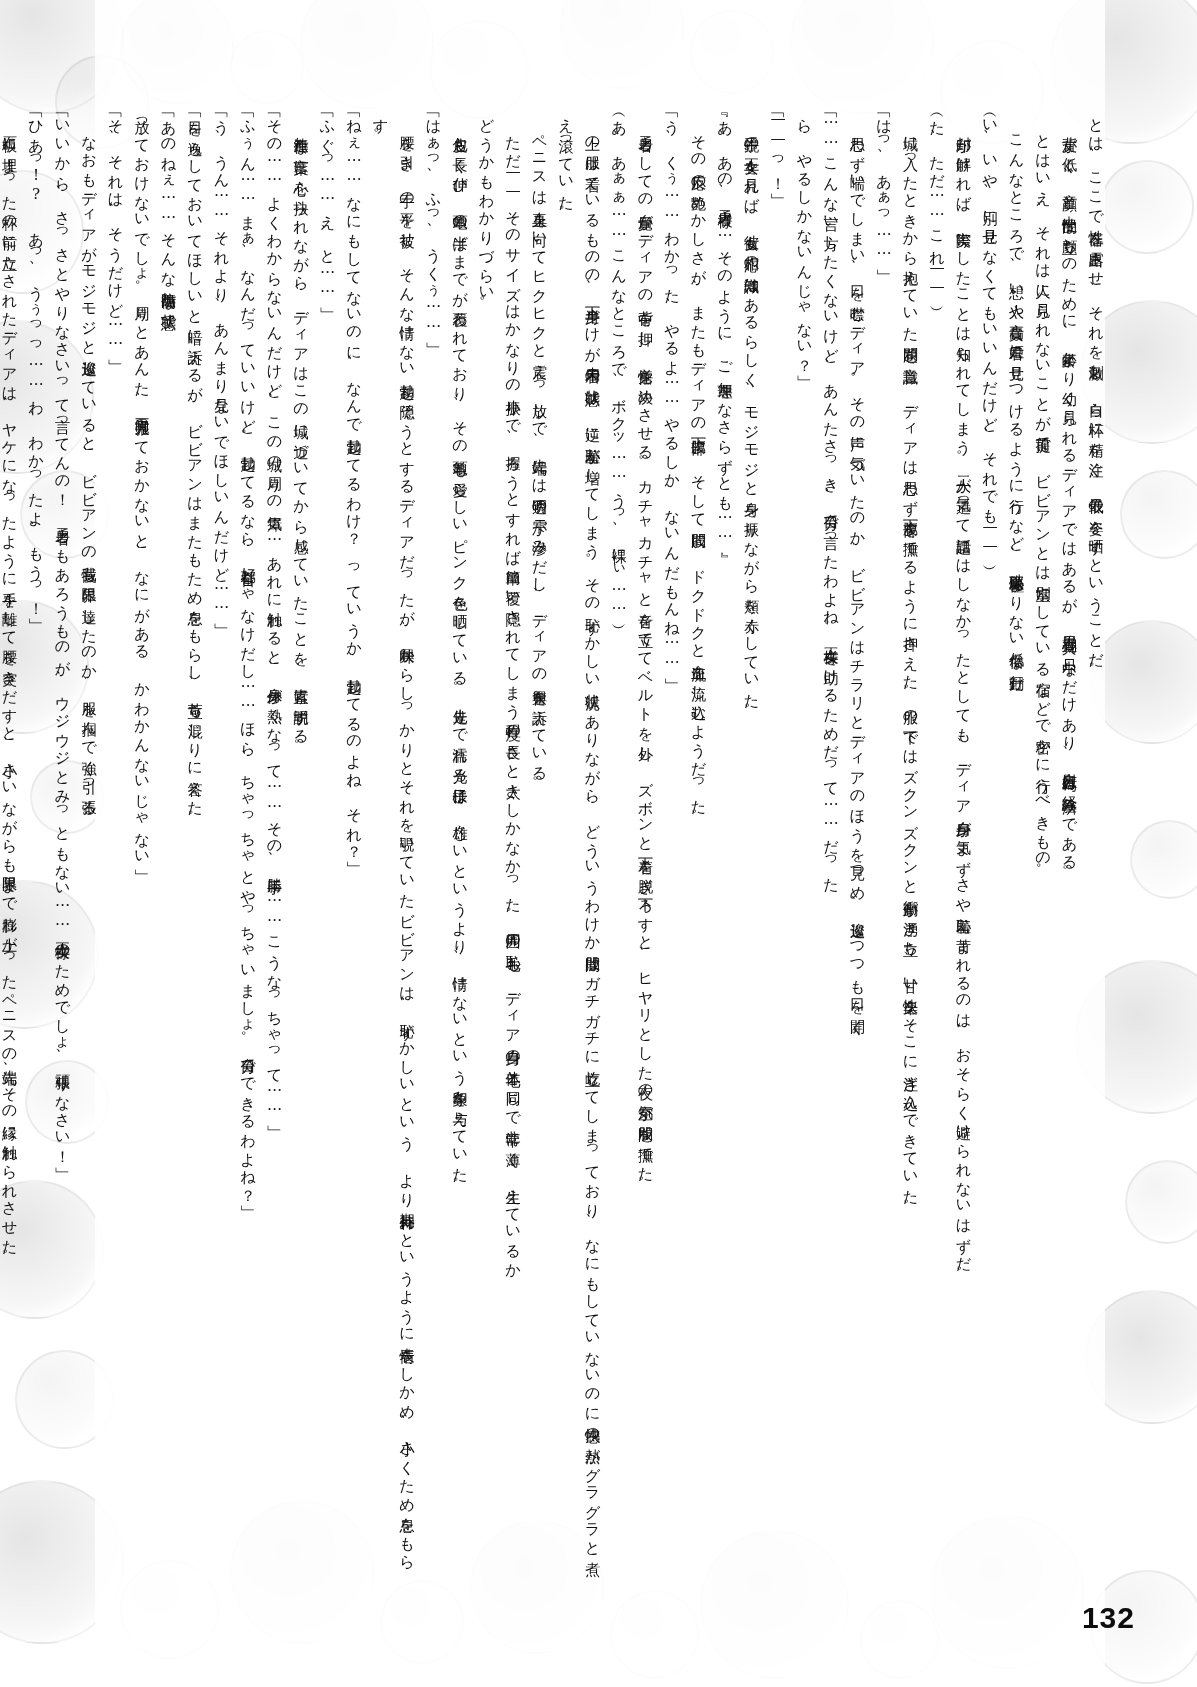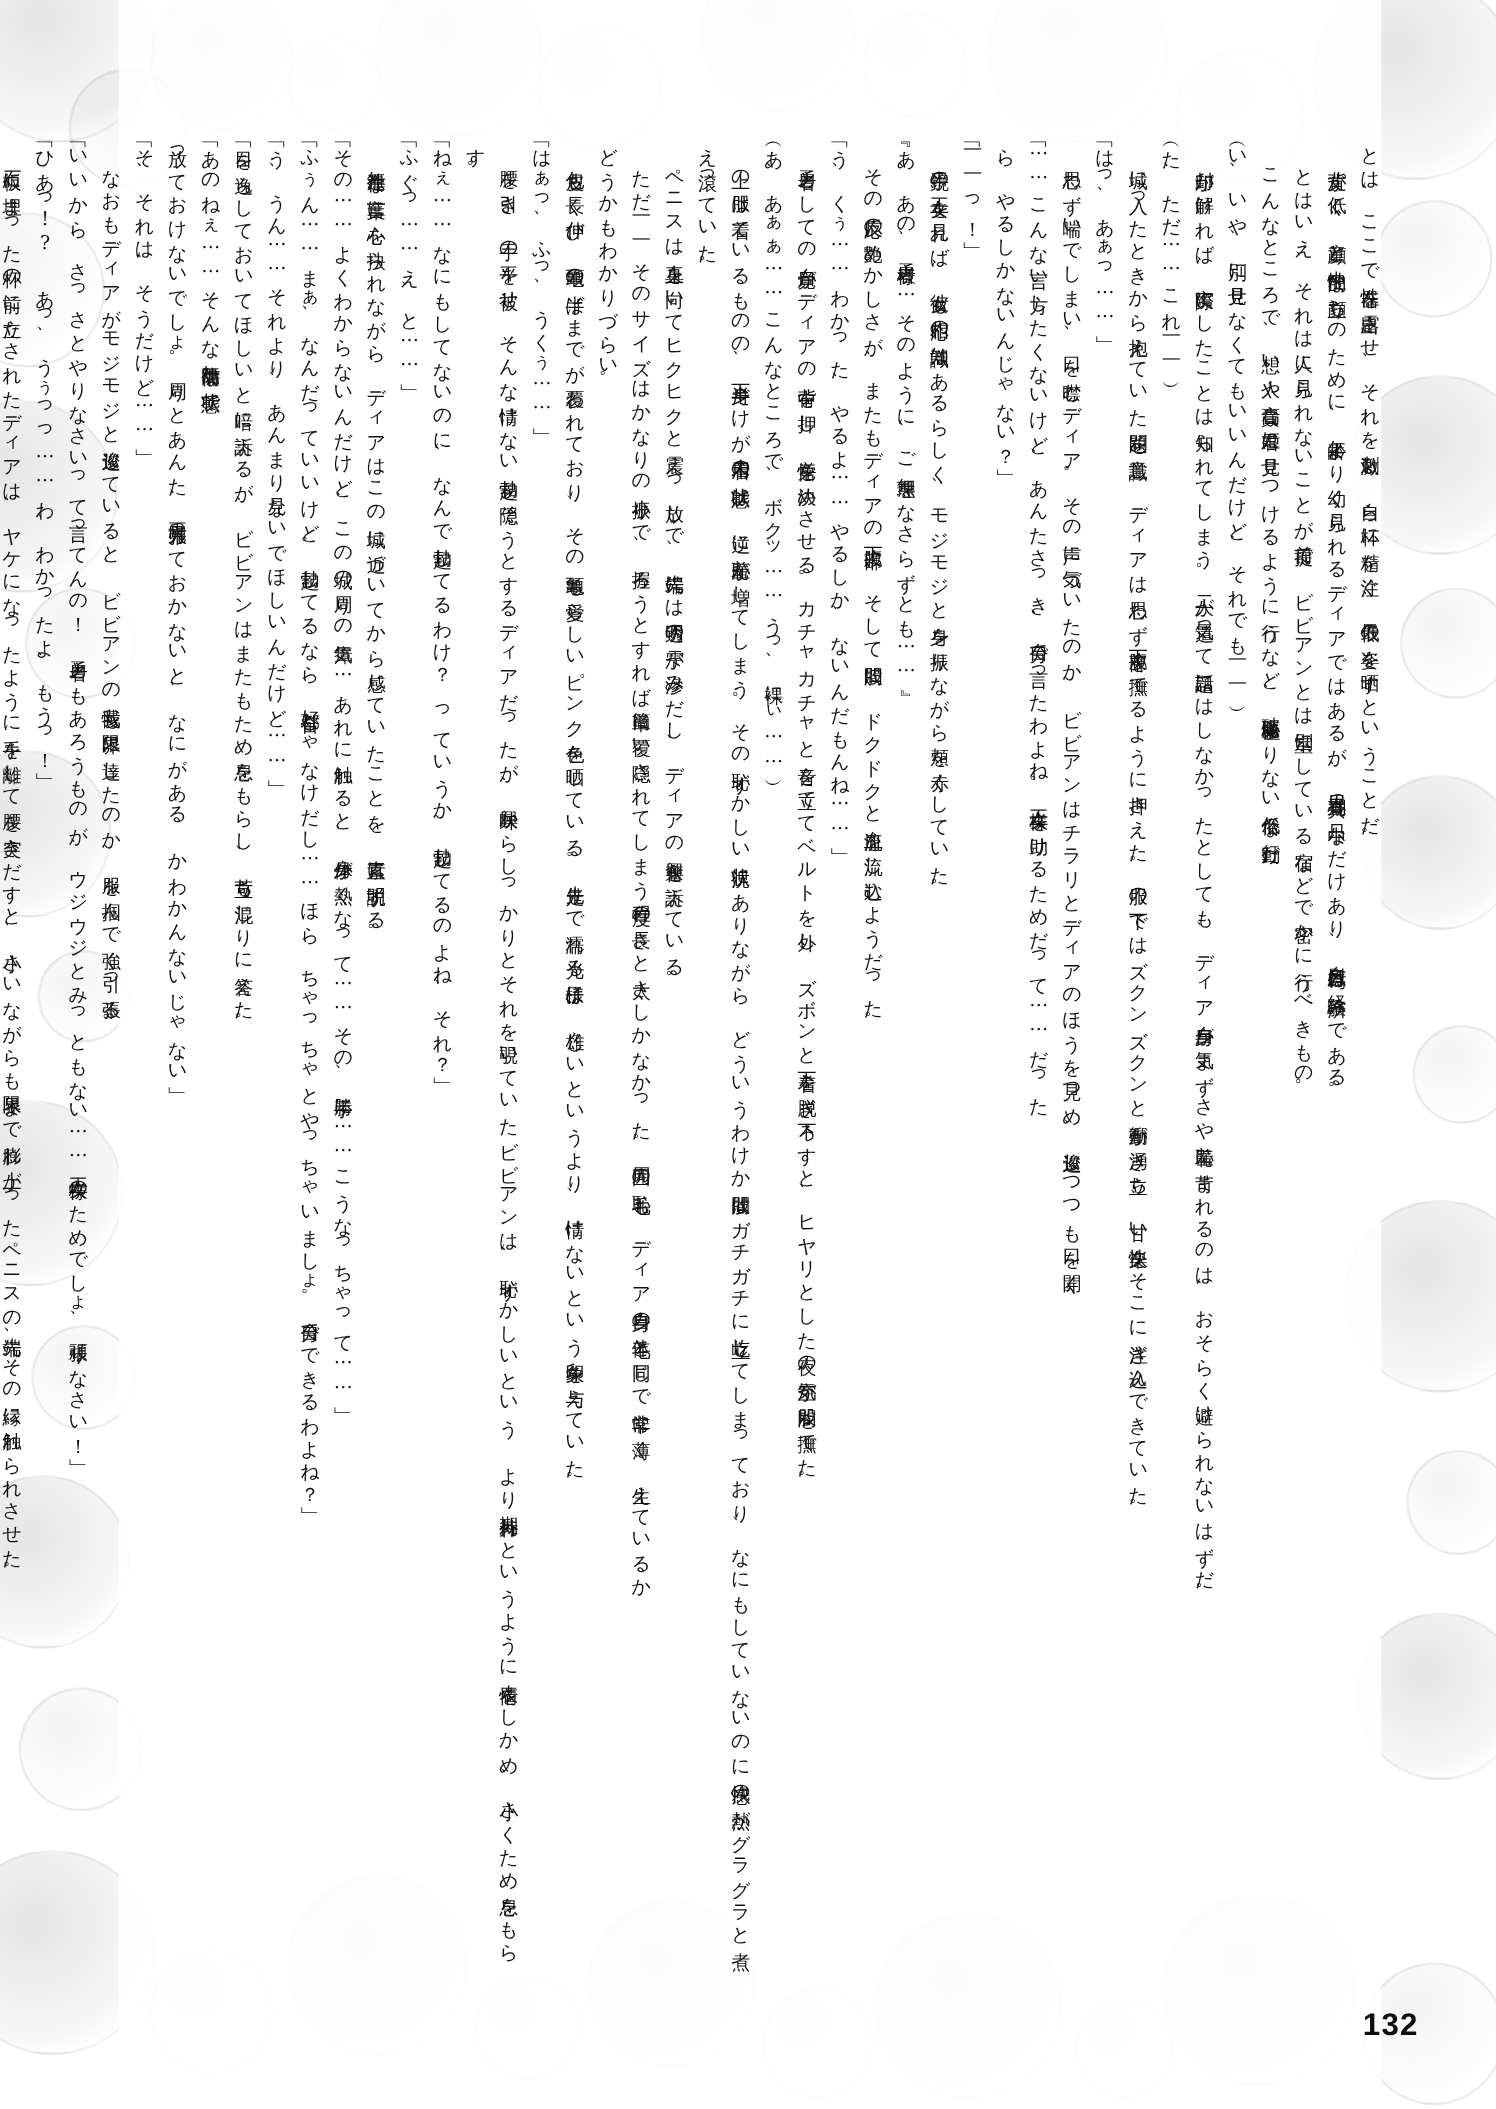--- a/index.html
+++ b/index.html
@@ -85,21 +85,21 @@
   }
 
   
   #page-number {
     position: absolute;
     z-index: 3;
     right: 62px;
     bottom: 52px;
     font-family: "Liberation Sans", sans-serif;
     font-weight: bold;
-    font-size: 25px;
+    font-size: 30px;
     color: #0d0d0d;
     letter-spacing: 1px;
   }
 </style>
 </head>
 <body>
 
 <div id="bg-art">
   <div class="bub solid" style="left:-30px;  top:-40px;  width:150px; height:150px;"></div>
   <div class="bub" style="left:55px;   top:55px;   width:90px;  height:90px;"></div>

